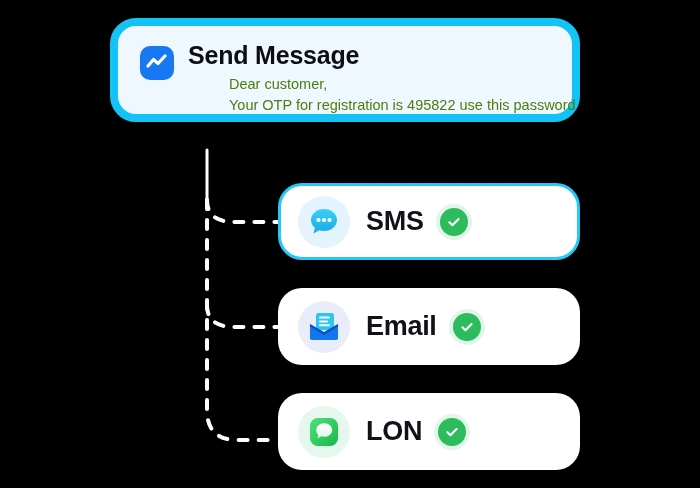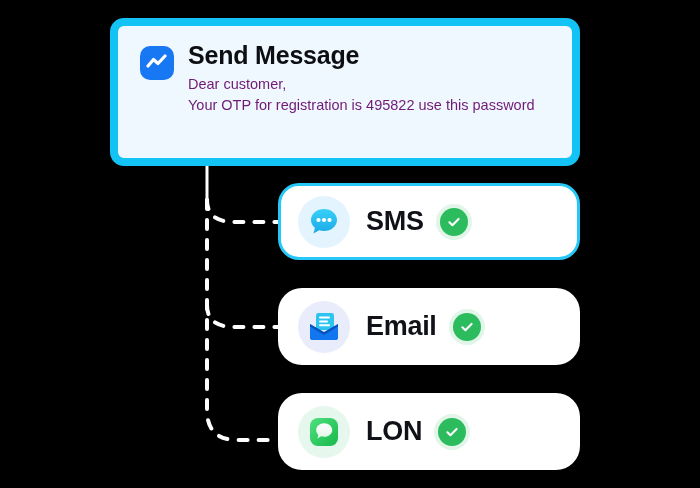--- a/index.html
+++ b/index.html
@@ -23,25 +23,25 @@
     width: 700px; height: 488px;
     pointer-events: none;
   }
 
   
   #message-card {
     position: absolute;
     left: 110px;
     top: 18px;
     width: 470px;
-    height: 148px;
+    height: 104px;
     box-sizing: border-box;
     background: #eff8fe;
     border: 8px solid #14c3f5;
-    border-radius: 14px;
+    border-radius: 26px;
   }
   #message-card-inner {
     position: absolute;
     left: 0; top: 0; right: 0; bottom: 0;
     padding: 16px 20px 10px 22px;
     display: flex;
     align-items: flex-start;
     gap: 14px;
   }
   .msg-app-icon {
@@ -59,44 +59,45 @@
   #message-title {
     font-size: 25px;
     font-weight: bold;
     color: #0d0e12;
     letter-spacing: -0.2px;
     line-height: 1.05;
     margin: 0 0 6px 0;
   }
   .msg-line {
     font-size: 14.5px;
-    color: #701a75;
+    color: #4d7c0f;
     line-height: 1.42;
     white-space: nowrap;
+    margin-left: 41px;
   }
 
   
   .channel-card {
     position: absolute;
     left: 278px;
     width: 302px;
     height: 77px;
     box-sizing: border-box;
     background: #ffffff;
     border-radius: 24px;
     display: flex;
     align-items: center;
     padding-left: 20px;
     gap: 16px;
   }
   .channel-card.highlight {
     border: 3px solid #25c8f7;
     padding-left: 17px;
   }
-  #card-sms   { top: 183px; border-radius: 21px; }
+  #card-sms   { top: 183px; }
   #card-email { top: 288px; }
   #card-lon   { top: 393px; }
 
   .channel-icon-wrap {
     flex: 0 0 auto;
     width: 52px;
     height: 52px;
     border-radius: 50%;
     display: flex;
     align-items: center;

